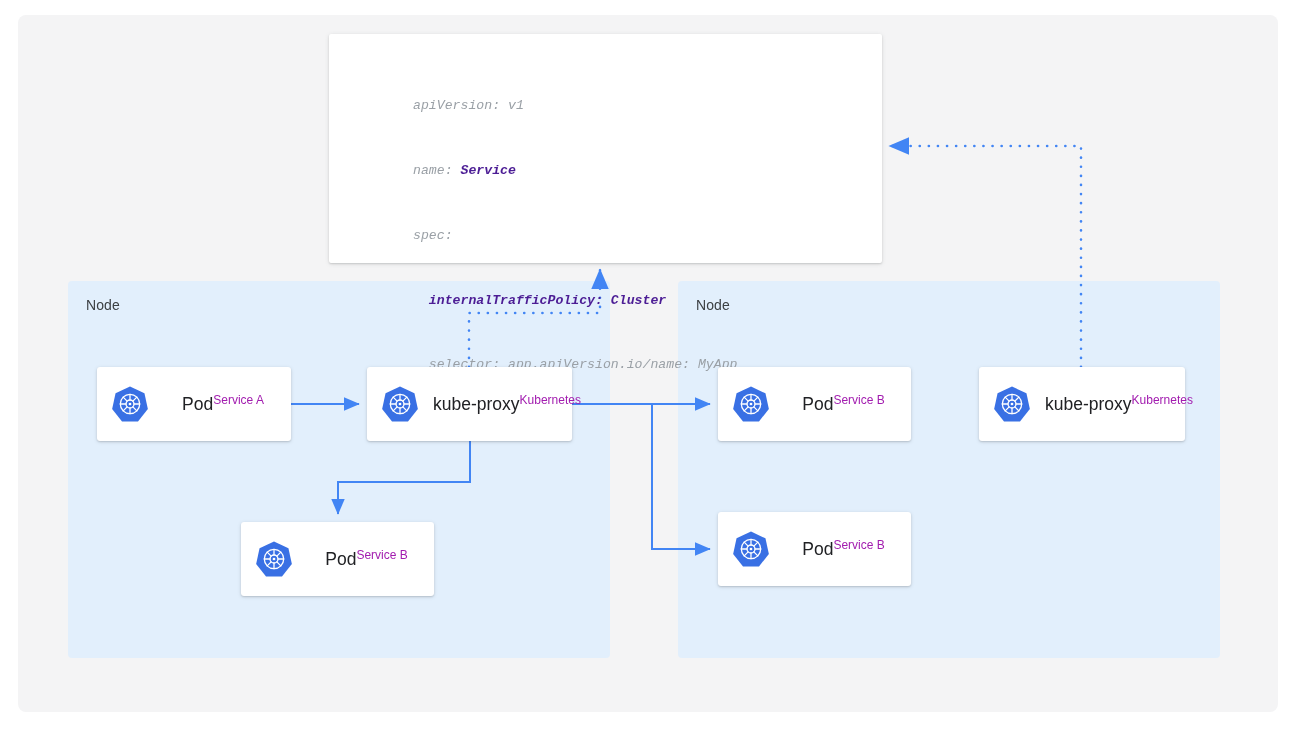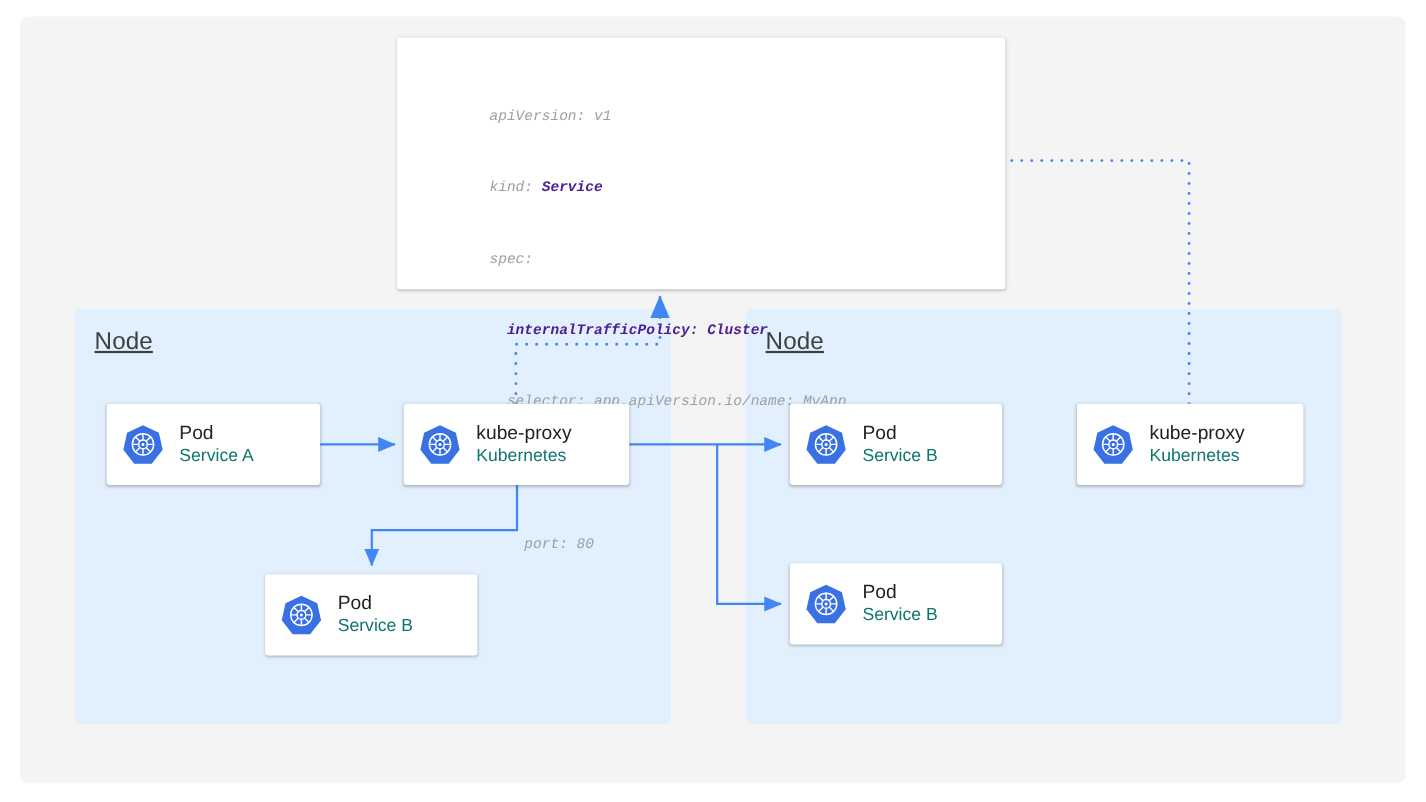--- a/index.html
+++ b/index.html
@@ -27,25 +27,24 @@
     border-radius: 8px;
   }
   
   .node-box {
     position: absolute;
     background: #e2effc;
     border-radius: 4px;
   }
   .node-label {
     position: absolute;
-    font-size: 22px;
+    font-size: 14px;
     color: #3c4043;
     letter-spacing: 0.1px;
     white-space: nowrap;
-    text-decoration: underline;
   }
   
   .card {
     position: absolute;
     background: #ffffff;
     border-radius: 3px;
     box-shadow: 0 1px 2px rgba(60,64,67,0.22), 0 1px 4px rgba(60,64,67,0.10);
   }
   .card-inner {
     position: absolute;
@@ -58,33 +57,32 @@
     flex: 0 0 auto;
     width: 66px;
     display: flex;
     align-items: center;
     justify-content: center;
   }
   .k8s-logo { display: block; }
   .card-text {
     flex: 1 1 auto;
     display: flex;
-    flex-direction: column;
     justify-content: center;
     padding-right: 8px;
   }
   .card-title {
     font-size: 17.5px;
     color: #202124;
     line-height: 1.28;
     white-space: nowrap;
   }
   .card-sub {
-    font-size: 16px;
-    color: #0f766e;
+    font-size: 12px;
+    color: #a21caf;
     line-height: 1.3;
     white-space: nowrap;
   }
   
   .yaml-card {
     position: absolute;
     background: #ffffff;
     border-radius: 2px;
     box-shadow: 0 1px 2px rgba(60,64,67,0.20), 0 1px 5px rgba(60,64,67,0.10);
   }
@@ -143,29 +141,28 @@
 
     <path d="M572,404 L710,404" fill="none" stroke="#4285f4" stroke-width="2" marker-end="url(#arrow-solid)"></path>
 
     <path d="M652,404 L652,549 L710,549" fill="none" stroke="#4285f4" stroke-width="2" marker-end="url(#arrow-solid)"></path>
 
     <path d="M469,367 L469,313 L600,313 L600,270" fill="none" stroke="#4285f4" stroke-width="2.6" stroke-linecap="round" stroke-dasharray="0.1 9" marker-end="url(#arrow-dotted-up)"></path>
 
     <path d="M1081,367 L1081,146 L890,146" fill="none" stroke="#4285f4" stroke-width="2.6" stroke-linecap="round" stroke-dasharray="0.1 9" marker-end="url(#arrow-dotted-up)"></path>
   </svg>
 
-  <div class="yaml-card" style="left:329px; top:34px; width:553px; height:229px;margin-left:32px;">
+  <div class="yaml-card" style="left:329px; top:34px; width:553px; height:229px;">
     <div class="yaml-body">
       <div class="yaml-line">apiVersion: v1</div>
-      <div class="yaml-line"><span>kind: </span><span class="yaml-strong">Service</span></div>
+      <div class="yaml-line"><span>name: </span><span class="yaml-strong">Service</span></div>
       <div class="yaml-line">spec:</div>
       <div class="yaml-line yaml-strong">  internalTrafficPolicy: Cluster</div>
       <div class="yaml-line">  selector: app.apiVersion.io/name: MyApp</div>
       <div class="yaml-line">  ports:</div>
-      <div class="yaml-line">    port: 80</div>
       
     </div>
   </div>
 
   <div class="card" style="left:97px; top:367px; width:194px; height:74px;">
     <div class="card-inner">
       <span class="logo-wrap">
         <svg class="k8s-logo" width="38" height="38" viewBox="0 0 100 100" xmlns="http://www.w3.org/2000/svg">
           <polygon points="50,4 88,22 97,63 71,96 29,96 3,63 12,22" fill="#3970e4"></polygon>
           <g fill="none" stroke="#ffffff" stroke-width="3.4" stroke-linecap="round">

